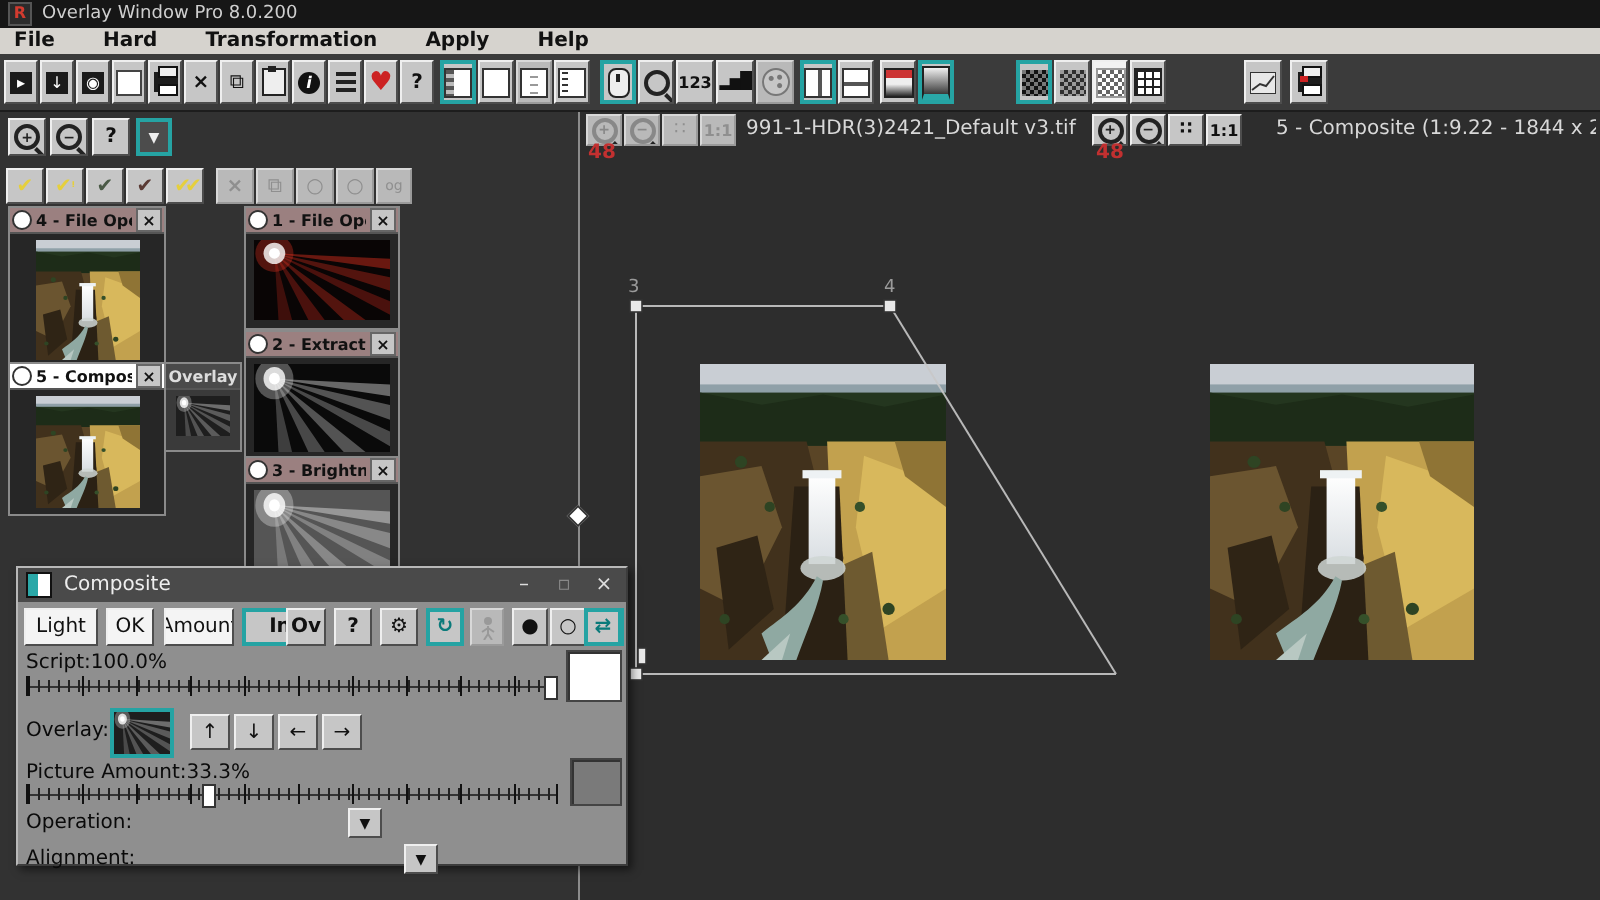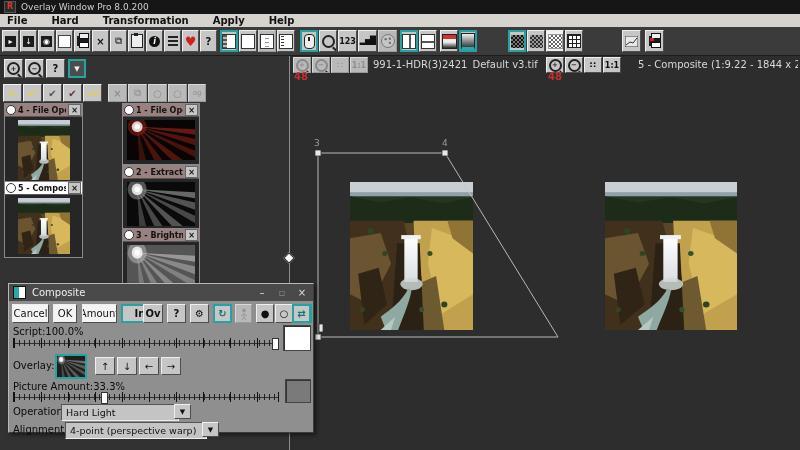--- a/index.html
+++ b/index.html
@@ -376,20 +376,30 @@
       <span class="thumb-label">5 - Composite</span>
       <span class="thumb-x">×</span>
     </div>
     <div class="thumb-body">
       <svg width="52" height="56" viewBox="0 0 120 145" preserveAspectRatio="none">
           <use href="#waterfall"></use>
         </svg>
     </div>
   </div>
 
+  <div class="thumb-win" style="left:82px;top:181px;width:37px;height:43px;background:#3a3a3a">
+    <div class="thumb-title" style="background:#4a4a4a;color:#ddd;justify-content:center">
+      <span class="thumb-label" style="font-weight:bold">Overlay</span>
+    </div>
+    <div class="thumb-body">
+      <svg width="27" height="20" viewBox="0 0 100 60" preserveAspectRatio="none" style="color:#cfcfcf;background:#1e1e1e">
+          <use href="#rays"></use>
+        </svg>
+    </div>
+  </div>
 
   <div class="thumb-win" style="left:122px;top:228px;width:76px;height:62px">
     <div class="thumb-title">
       <span class="radio-dot"></span>
       <span class="thumb-label">3 - Brightness C</span>
       <span class="thumb-x">×</span>
     </div>
     <div class="thumb-body">
       <svg width="68" height="46" viewBox="0 0 100 60" preserveAspectRatio="none" style="color:#e8e8e8;background:#555">
           <use href="#rays"></use>
@@ -461,21 +471,21 @@
 
   <div id="dialog" class="abs">
     <div id="dlg-title">
       <span id="dlg-icon"></span>
       <span>Composite</span>
       <span style="margin-left:auto" class="dlg-ctl">–</span>
       <span class="dlg-ctl" style="color:#888">▫</span>
       <span class="dlg-ctl">×</span>
     </div>
 
-    <div class="btn" style="left:3px;top:20px;width:37px;height:19px;background:#f4f4f4">Cancel</div>
+    <div class="btn" style="left:3px;top:20px;width:37px;height:19px;background:#f4f4f4">Light</div>
     <div class="btn" style="left:44px;top:20px;width:24px;height:19px;background:#f4f4f4">OK</div>
     <div class="btn" style="left:73px;top:20px;width:35px;height:19px;background:#f4f4f4">Amount</div>
     <div class="btn teal" style="left:112px;top:20px;width:38px;height:19px;font-weight:bold">In</div>
     <div class="btn" style="left:134px;top:20px;width:20px;height:19px;font-weight:bold">Ov</div>
     <div class="btn" style="left:158px;top:20px;width:19px;height:19px;font-weight:bold">
         <span>?</span>
       </div>
     <div class="btn" style="left:181px;top:20px;width:19px;height:19px">
         <span>⚙</span>
       </div>
@@ -527,25 +537,23 @@
         <span>→</span>
       </div>
 
     <div class="dlg-label" style="left:4px;top:97px">Picture Amount:33.3%</div>
     <div class="ruler" style="left:4px;top:108px;width:264px">
       <span class="sl-handle" style="left: calc(33.3% - 1px);"></span>
     </div>
     <div class="swatch" style="left:276px;top:95px;width:24px;height:22px;background:#7a7a7a"></div>
 
     <div class="dlg-label" style="left:4px;top:122px">Operation:</div>
-    <div class="dd-box" style="left:52px;top:120px;width:112px">Hard Light</div>
     <div class="btn dd-arrow" style="left:165px;top:120px">
         <span>▼</span>
       </div>
 
     <div class="dlg-label" style="left:4px;top:140px">Alignment:</div>
-    <div class="dd-box" style="left:56px;top:138px;width:136px">4-point (perspective warp)</div>
     <div class="btn dd-arrow" style="left:193px;top:138px">
         <span>▼</span>
       </div>
   </div>
 
 </div>
 
 </body></html>

